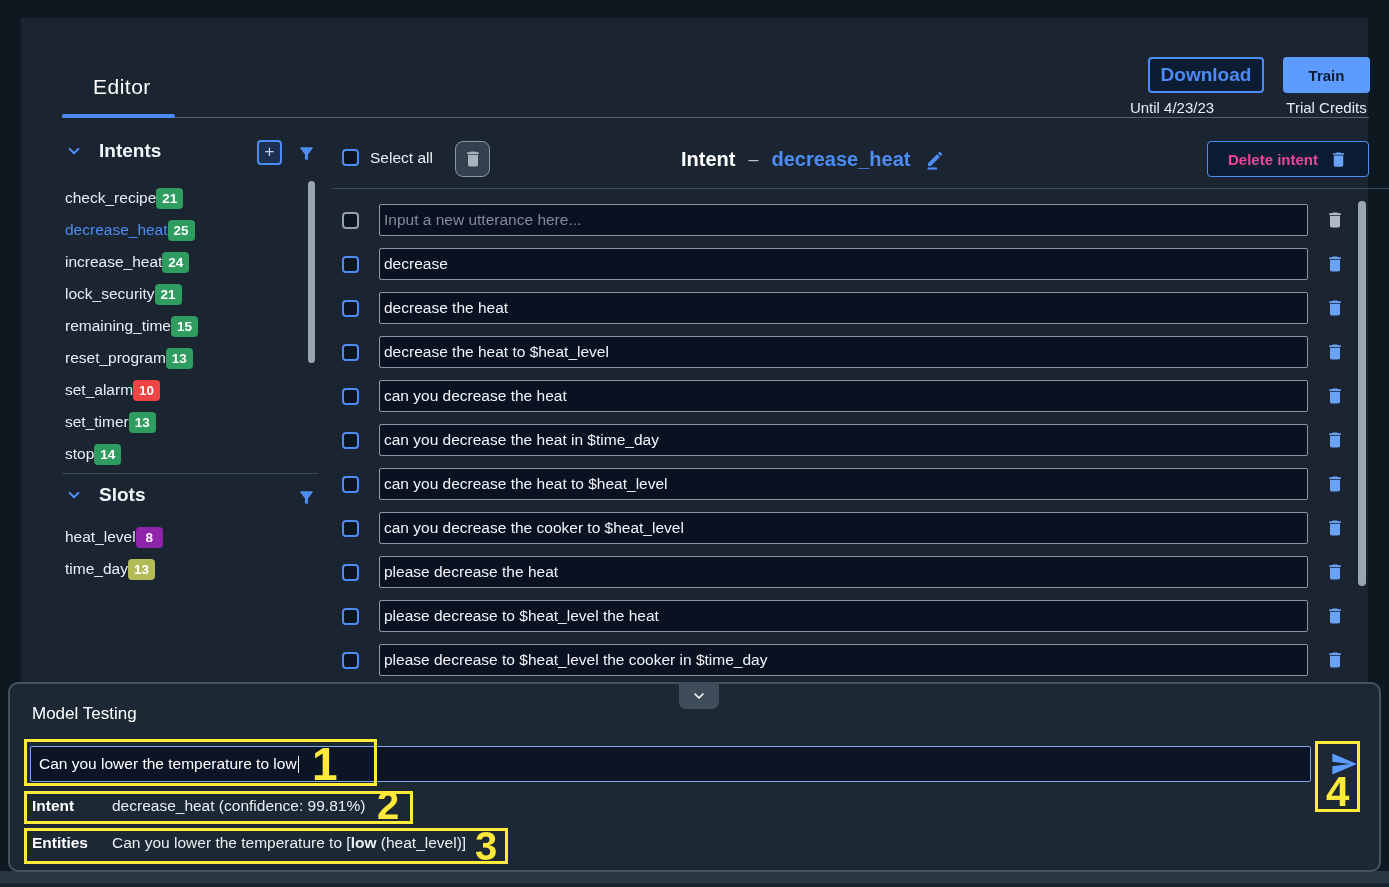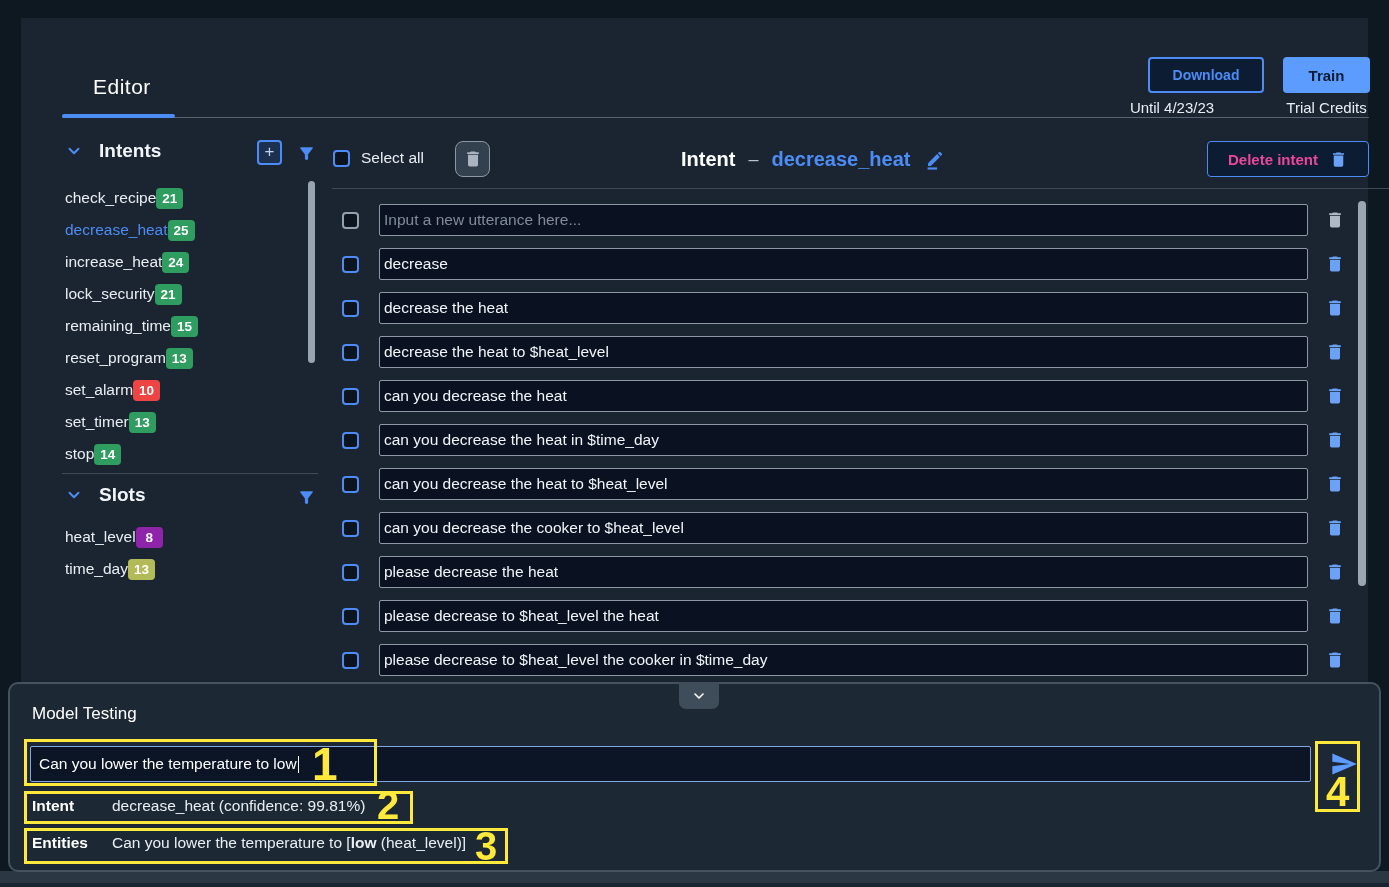--- a/index.html
+++ b/index.html
@@ -22,21 +22,21 @@
     background:#2b3844; border-bottom:4px solid #18242f; }
 
   
   .editor-tab-label { position:absolute; left:72px; top:57px; font-size:21px; font-weight:500; color:#ffffff; letter-spacing:.5px; }
   .tabs-divider { position:absolute; left:41px; top:99px; width:1307px; height:1px; background:#8a97a5; opacity:.55; }
   .tab-underline { position:absolute; left:41px; top:96px; width:113px; height:4px; background:#4d8cf5; border-radius:2px; }
 
   .btn-download {
     position:absolute; left:1127px; top:39px; width:116px; height:36px;
     background:#0c1c33; border:2px solid #4d8cf5; border-radius:4px;
-    color:#4d8cf5; font-size:14px; font-weight:bold; cursor:pointer;
+    color:#4d8cf5; font-size:19px; font-weight:bold; cursor:pointer;
     font-family:"Liberation Sans", sans-serif;
   }
   .btn-train {
     position:absolute; left:1262px; top:39px; width:87px; height:36px;
     background:#5c9bff; border:none; border-radius:4px;
     color:#0c1c33; font-size:15px; font-weight:bold; cursor:pointer;
     font-family:"Liberation Sans", sans-serif;
   }
   .sub-download { position:absolute; left:1093px; top:81px; width:116px; text-align:center; font-size:15px; color:#e8eef4; }
   .sub-train { position:absolute; left:1252px; top:81px; width:107px; text-align:center; font-size:15px; color:#e8eef4; }
@@ -62,21 +62,21 @@
   }
   .side-scroll { position:absolute; left:287px; top:163px; width:7px; height:182px; background:#98a4af; border-radius:4px; }
   .side-divider { position:absolute; left:41px; top:455px; width:256px; height:1px; background:#3c4a58; }
 
   
   .checkbox {
     width:17px; height:17px; border:2px solid #4d8cf5; border-radius:4px;
     background:#0c1420; cursor:pointer; flex:none;
   }
   .checkbox.gray { border-color:#95a0ad; }
-  .select-all-wrap { position:absolute; left:312px; top:131px; display:flex; align-items:center; }
+  .select-all-wrap { position:absolute; left:321px; top:131px; display:flex; }
   .select-all-label { margin-left:11px; font-size:15.5px; color:#e9eef3; }
   .bulk-trash-btn {
     position:absolute; left:434px; top:123px; width:35px; height:36px;
     background:#33414e; border:1.5px solid #8a97a5; border-radius:8px;
     display:flex; align-items:center; justify-content:center; cursor:pointer;
   }
   .intent-title-wrap { position:absolute; left:660px; top:126px; height:30px; display:flex; align-items:center; gap:13px; }
   .intent-title-prefix { font-size:20px; font-weight:bold; color:#ffffff; }
   .intent-title-sep { font-size:18px; color:#b9c2cb; }
   .intent-title-name { font-size:20px; font-weight:bold; color:#4d8cf5; }

